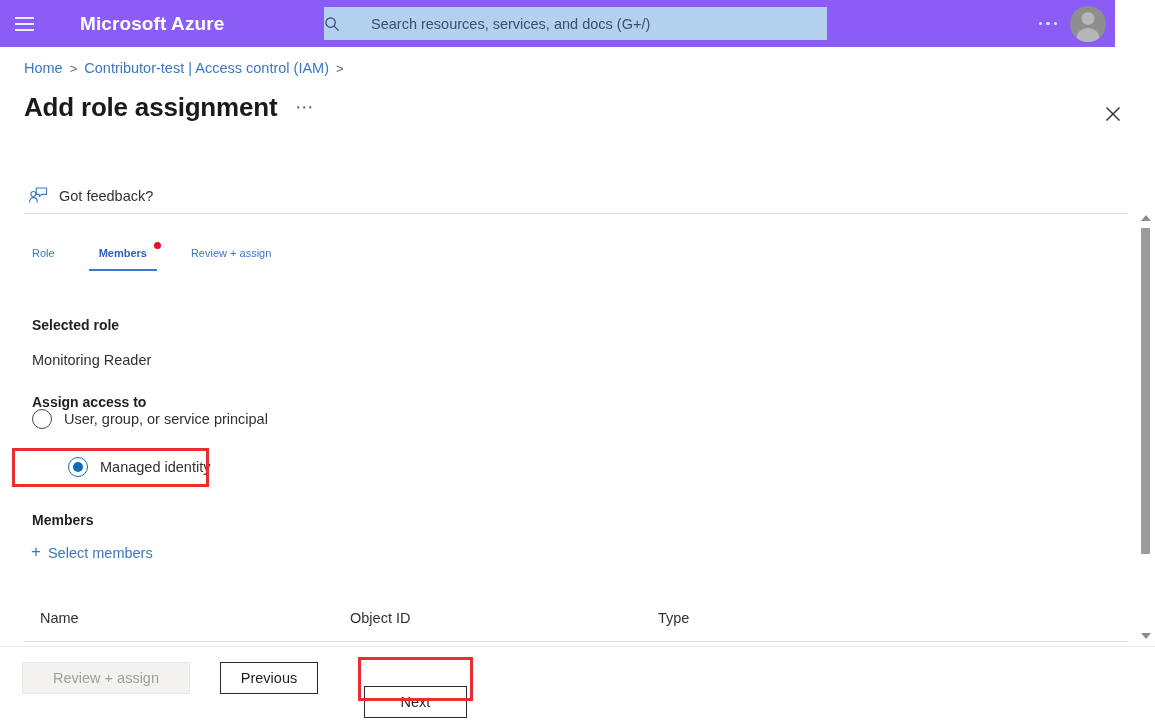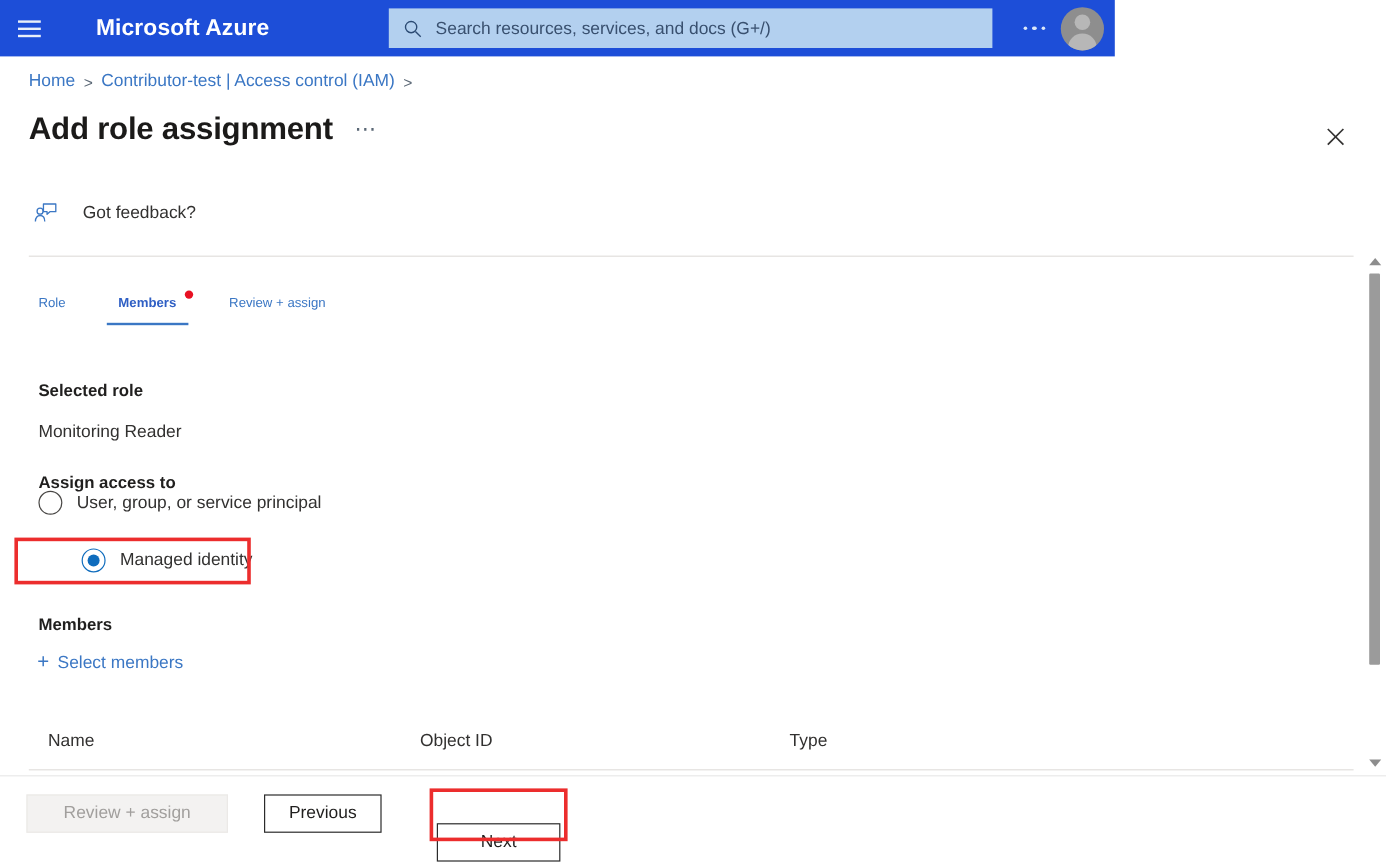--- a/index.html
+++ b/index.html
@@ -10,23 +10,23 @@
     overflow: hidden;
     background: #ffffff;
     font-family: "Liberation Sans", sans-serif;
     -webkit-font-smoothing: antialiased;
   }
 
   
   .topbar {
     position: absolute;
     top: 0; left: 0;
-    width: 929px;
+    width: 1115px;
     height: 47px;
-    background: #1d4ed8;
+    background: #8b5cf6;
     display: flex;
     align-items: center;
   }
 
   .hamburger {
     width: 48px;
     height: 47px;
     display: flex;
     flex-direction: column;
     align-items: center;
@@ -53,22 +53,22 @@
 
   .searchwrap {
     position: absolute;
     left: 324px;
     top: 7px;
     width: 503px;
     height: 33px;
     background: #b3d0ef;
     display: flex;
     align-items: center;
-    padding-left: 12px;
     cursor: text;
+    gap: 20px;
   }
   .search-icon {
     width: 16px; height: 16px;
     flex: 0 0 auto;
     margin-right: 11px;
     display: block;
   }
   .searchwrap input {
     border: none;
     outline: none;
@@ -173,25 +173,25 @@
     right: 26px;
     width: 32px; height: 32px;
     display: flex; align-items: center; justify-content: center;
     cursor: pointer;
   }
   .close-btn svg { display: block; }
 
   
   .feedback-row {
     position: absolute;
-    top: 168px;
+    top: 186px;
     left: 28px;
     display: flex;
     align-items: center;
-    gap: 21px;
+    gap: 11px;
     cursor: pointer;
   }
   .feedback-row .lbl {
     font-size: 14.5px;
     color: #323130;
   }
   .feedback-divider {
     position: absolute;
     top: 213px;
     left: 24px;

